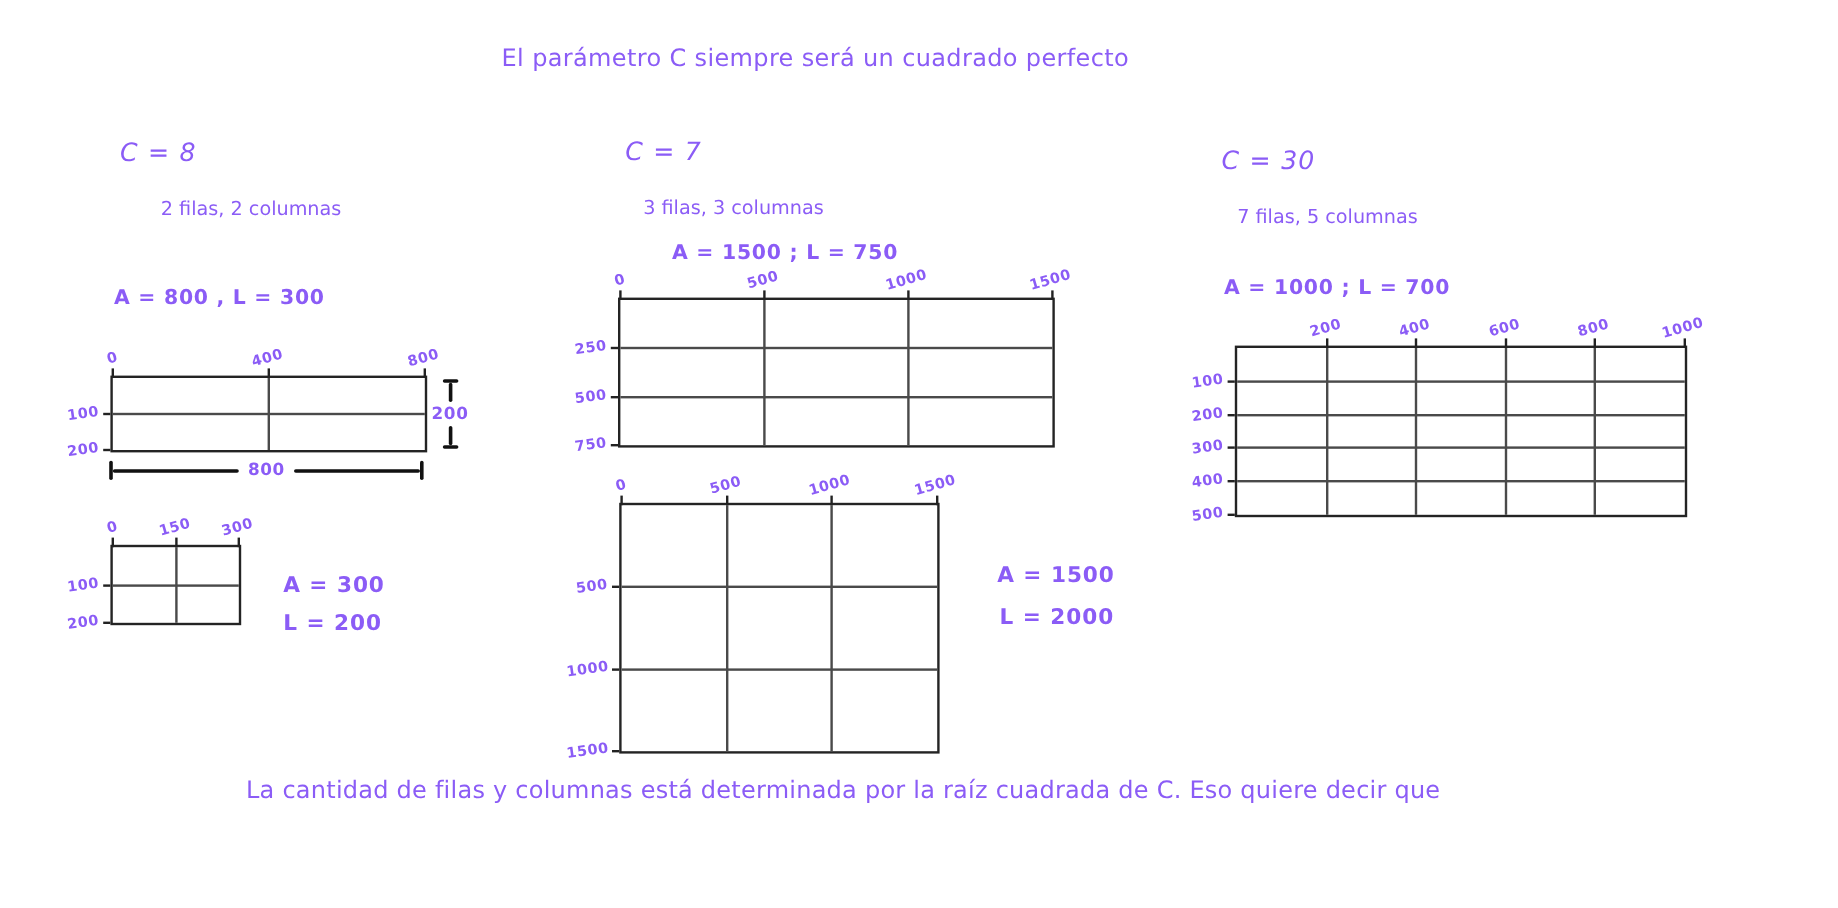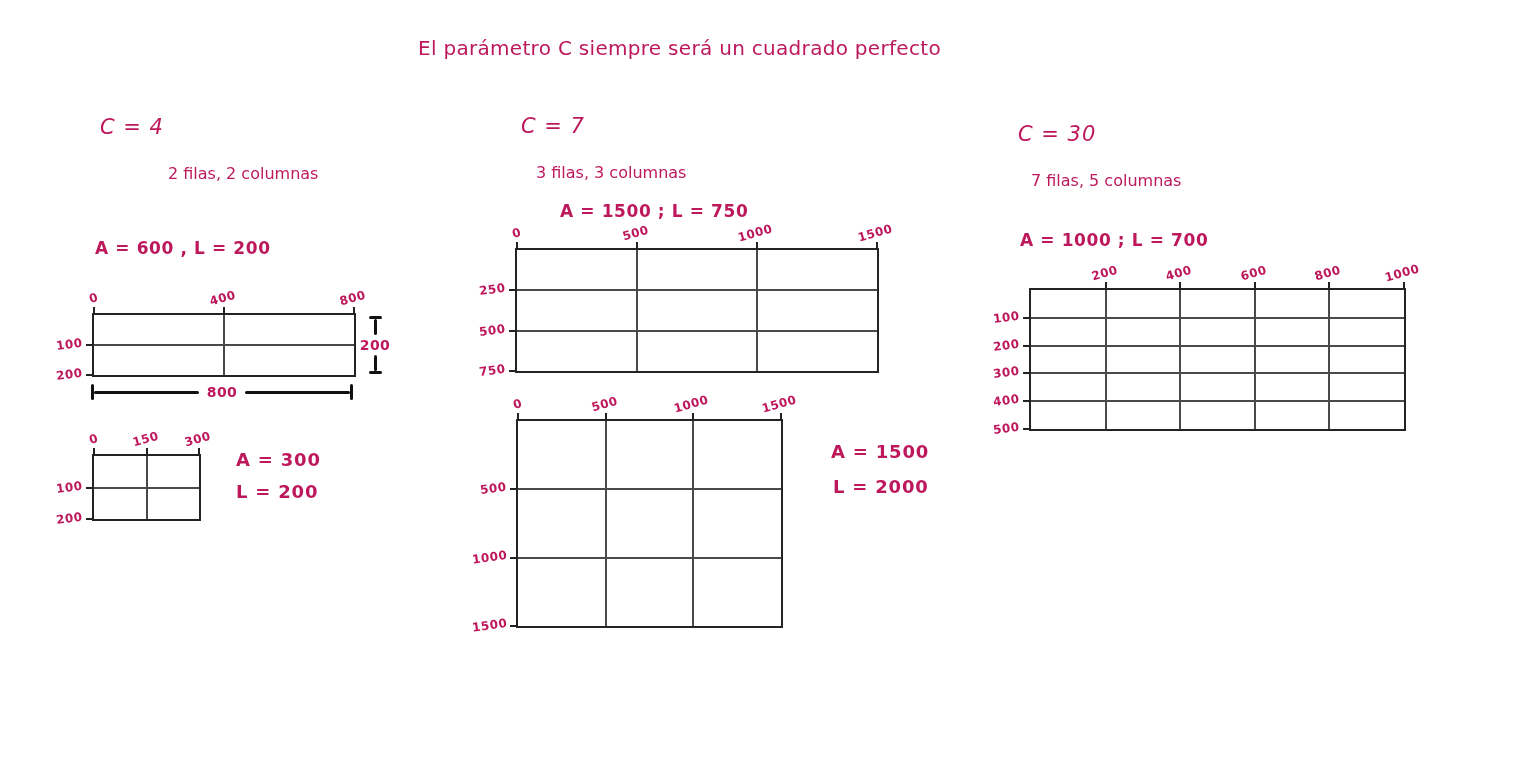--- a/index.html
+++ b/index.html
@@ -1,38 +1,38 @@
 <!DOCTYPE html>
 <html><head>
 <meta charset="utf-8">
 <style>
   html,body{margin:0;padding:0;background:#fff;}
   .canvas{position:relative;width:1532px;height:757px;background:#ffffff;overflow:hidden;
-          font-family:"DejaVu Sans",sans-serif;color:#be185d;}
+          font-family:"DejaVu Sans",sans-serif;color:#8b5cf6;}
   .abs{position:absolute;white-space:nowrap;}
 
   .title{left:418px;top:36px;font-size:20px;letter-spacing:0.3px;}
   .footer{left:205px;top:644px;font-size:20px;line-height:29px;letter-spacing:0.2px;}
 
   .h{font-size:21px;font-style:italic;letter-spacing:1px;}
   .c4-h{left:100px;top:115px;}
   .c9-h{left:521px;top:114px;}
   .c25-h{left:1018px;top:122px;}
 
   .sub{font-size:16px;}
-  .c4-sub{left:134px;top:164px;margin-left:34px;}
+  .c4-sub{left:134px;top:164px;}
   .c9-sub{left:536px;top:163px;}
   .c25-sub{left:1031px;top:171px;}
 
   .params{font-size:17px;font-weight:700;letter-spacing:0.6px;}
   .c4-params{left:95px;top:238px;}
   .c9-params{left:560px;top:201px;}
   .c25-params{left:1020px;top:230px;}
 
-  .side{font-size:18px;font-weight:700;letter-spacing:0.8px;}
+  .side{font-size:18px;font-weight:700;letter-spacing:0.8px;margin-top:28px;}
   .c4-side-a{left:236px;top:449px;}
   .c4-side-l{left:236px;top:481px;}
   .c9-side-a{left:831px;top:441px;}
   .c9-side-l{left:833px;top:476px;}
 
   .grid{position:absolute;border:2px solid #242424;background:#fff;}
   .c4-g1{left:92px;top:313px;width:260px;height:60px;}
   .c4-g2{left:92px;top:454px;width:105px;height:63px;}
   .c9-g1{left:515px;top:248px;width:360px;height:121px;}
   .c9-g2{left:516px;top:419px;width:263px;height:205px;}
@@ -60,23 +60,23 @@
   .blabel{font-weight:700;font-size:14px;padding:0 8px;letter-spacing:0.5px;}
   .rbracket .blabel{padding:2px 0;}
 </style>
 </head>
 <body>
 
 <div class="canvas">
 
   <div class="abs title">El parámetro C siempre será un cuadrado perfecto</div>
 
-  <div class="abs h c4-h">C = 4</div>
+  <div class="abs h c4-h">C = 8</div>
   <div class="abs sub c4-sub">2 filas, 2 columnas</div>
-  <div class="abs params c4-params">A = 600 ,   L = 200</div>
+  <div class="abs params c4-params">A = 800 ,   L = 300</div>
 
   <div class="grid c4-g1">
     <div class="rbracket">
       <div class="cap-h"></div>
       <div class="stem"></div>
       <div class="blabel">200</div>
       <div class="stem"></div>
       <div class="cap-h"></div>
     </div>
     <div class="bbracket">
@@ -193,15 +193,16 @@
       <div class="ytick" style="top: 40%;"></div>
       <div class="ylab" style="top: 60%;">300</div>
       <div class="ytick" style="top: 60%;"></div>
       <div class="ylab" style="top: 80%;">400</div>
       <div class="ytick" style="top: 80%;"></div>
       <div class="ylab" style="top: 100%;">500</div>
       <div class="ytick" style="top: 100%;"></div>
     </div>
 
   <div class="abs footer">
+    <div>La cantidad de filas y columnas está determinada por la raíz cuadrada de C. Eso quiere decir que</div>
   </div>
 
 </div>
 
 </body></html>

